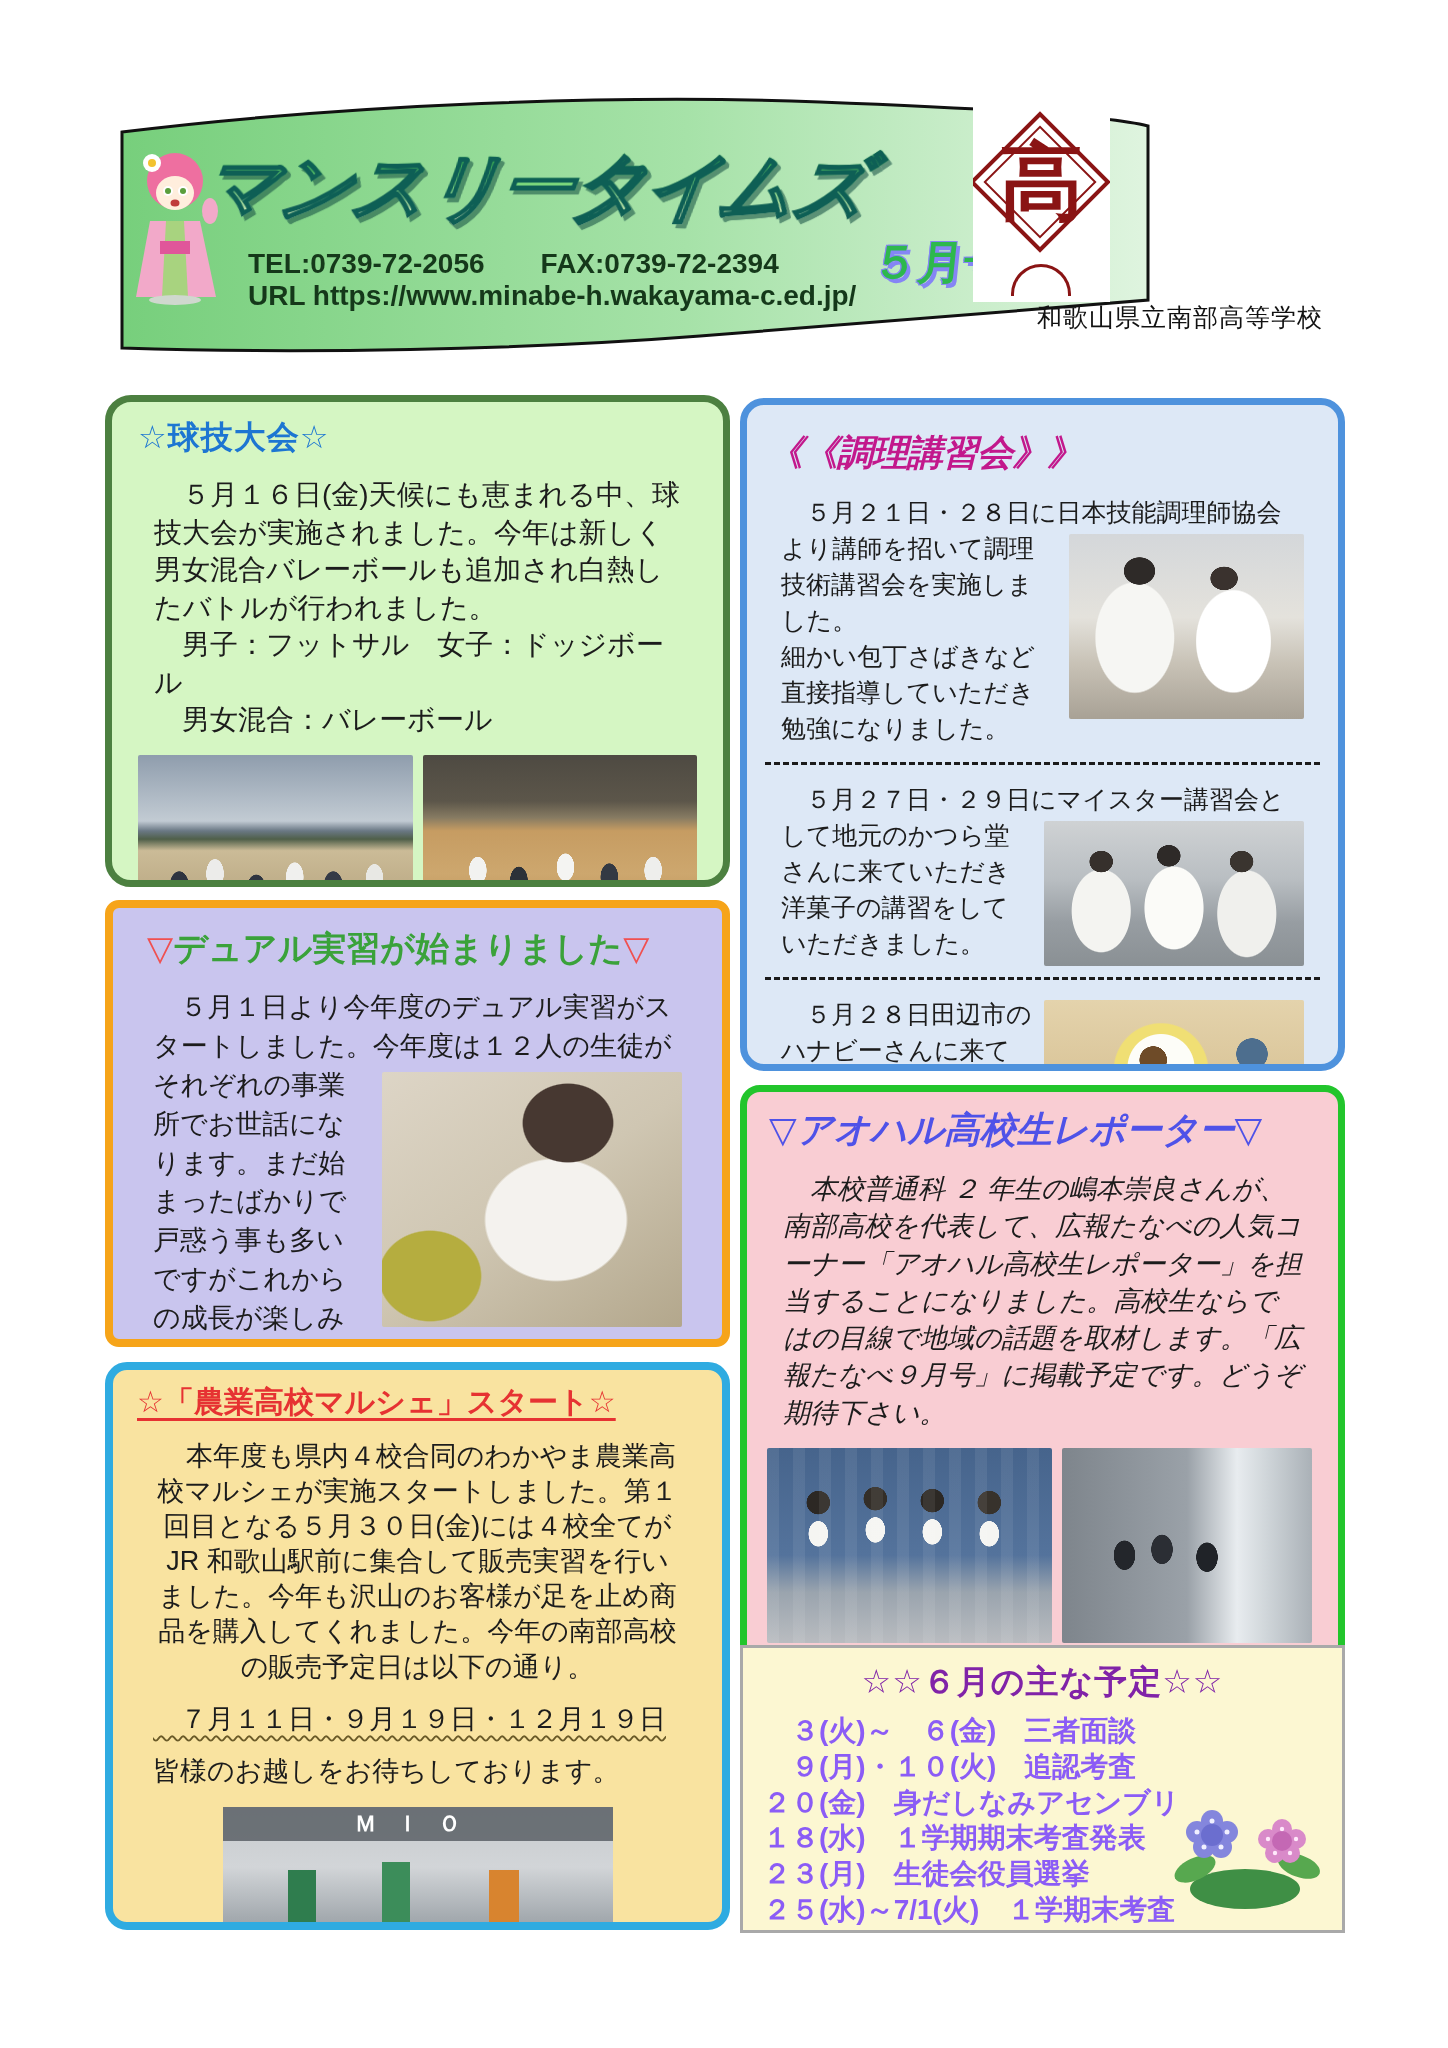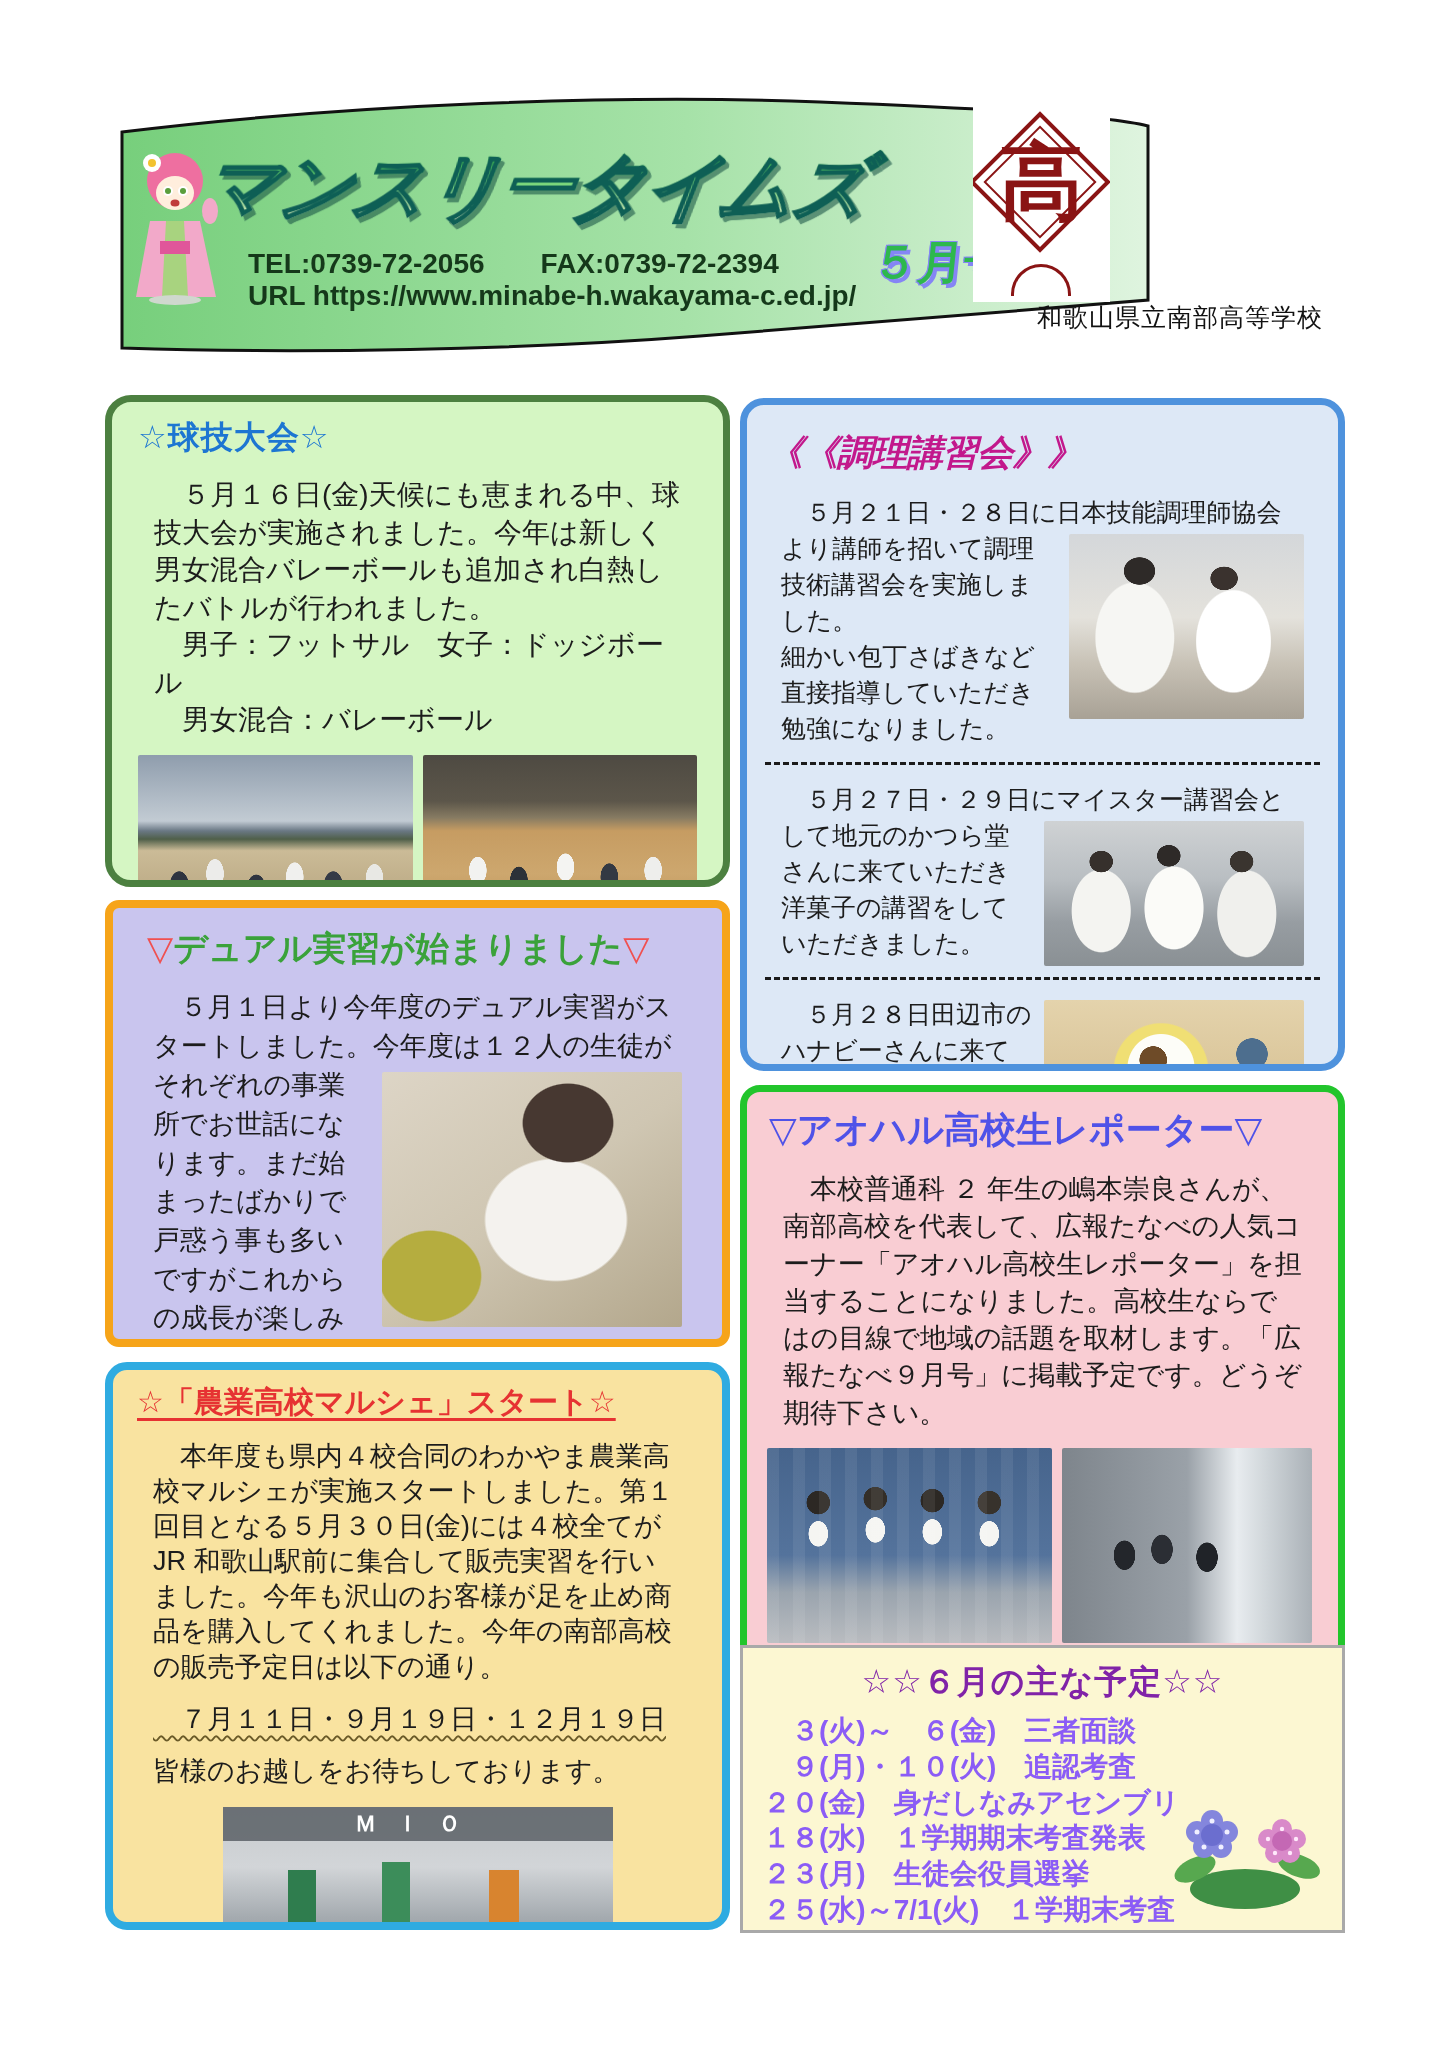--- a/index.html
+++ b/index.html
@@ -57,30 +57,30 @@
   #box-ballgame .body{font-size:28px;line-height:1.34;}
 
   #box-dual{left:105px;top:900px;width:625px;height:447px;background:#c9c5ee;border:8px solid #f6a419;border-radius:14px;padding:14px 24px;}
   #box-dual .title{font-size:34px;font-weight:bold;margin:4px 0 14px 10px;}
   #box-dual .tri{color:#f05050;}
   #box-dual .ttl{color:#3aa23a;}
   #box-dual .body{font-size:27px;line-height:1.44;}
 
   #box-marche{left:105px;top:1362px;width:625px;height:568px;background:#f9e3a0;border:8px solid #2fabe1;border-radius:22px;padding:12px 24px;}
   #box-marche .title{font-size:30px;font-weight:bold;color:#e63232;text-decoration:underline;text-underline-offset:6px;margin-bottom:6px;}
-  #box-marche .body{font-size:27px;line-height:1.3;}
+  #box-marche .body{font-size:27px;line-height:1.3;text-align:center;}
   #box-marche .dates{font-size:27px;line-height:1.35;text-decoration:underline wavy 2px #6a5a28;text-underline-offset:7px;}
   #box-marche .closing{font-size:27px;line-height:1.4;}
 
   #box-cooking{left:740px;top:398px;width:605px;height:673px;background:#dde8f6;border:7px solid #4e92dd;border-radius:24px;padding:14px 18px;}
   #box-cooking .title{font-size:36px;font-weight:bold;color:#c2188c;margin:10px 0 10px 2px;letter-spacing:-1px;font-style:italic;}
   #box-cooking .sect{font-size:25px;line-height:1.44;}
   .dashsep{clear:both;border-top:3px dashed #1b1b1b;margin:8px 0 10px 0;height:0;}
 
-  #box-aohal{left:740px;top:1085px;width:605px;height:586px;background:#f9cdd3;border:7px solid #22c52c;border-radius:20px;padding:12px 20px;}
+  #box-aohal{left:740px;top:1085px;width:605px;height:586px;background:#f9cdd3;border:7px solid #22c52c;border-radius:20px;padding:12px 20px;font-style:italic;}
   #box-aohal .title{font-size:36px;font-weight:bold;color:#4f52e8;margin:2px 0 8px 2px;}
   #box-aohal .body{font-size:27px;line-height:1.38;}
 
   #box-june{left:740px;top:1645px;width:605px;height:288px;background:#fcf7d2;border:3px solid #a9a9a9;padding:8px 20px;}
   #box-june .title{font-size:33px;font-weight:bold;color:#8023a8;text-align:center;margin:4px 0 8px 0;letter-spacing:1px;}
   #box-june .row{font-size:28px;line-height:1.28;color:#8b5cf6;font-weight:bold;position:relative;z-index:2;white-space:nowrap;}
   #box-june .flowers{position:absolute;right:10px;bottom:14px;width:175px;height:125px;z-index:1;}
 
   
   .photo{display:block;background-repeat:no-repeat;border-radius:2px;background-color:#cfcfcf;}

